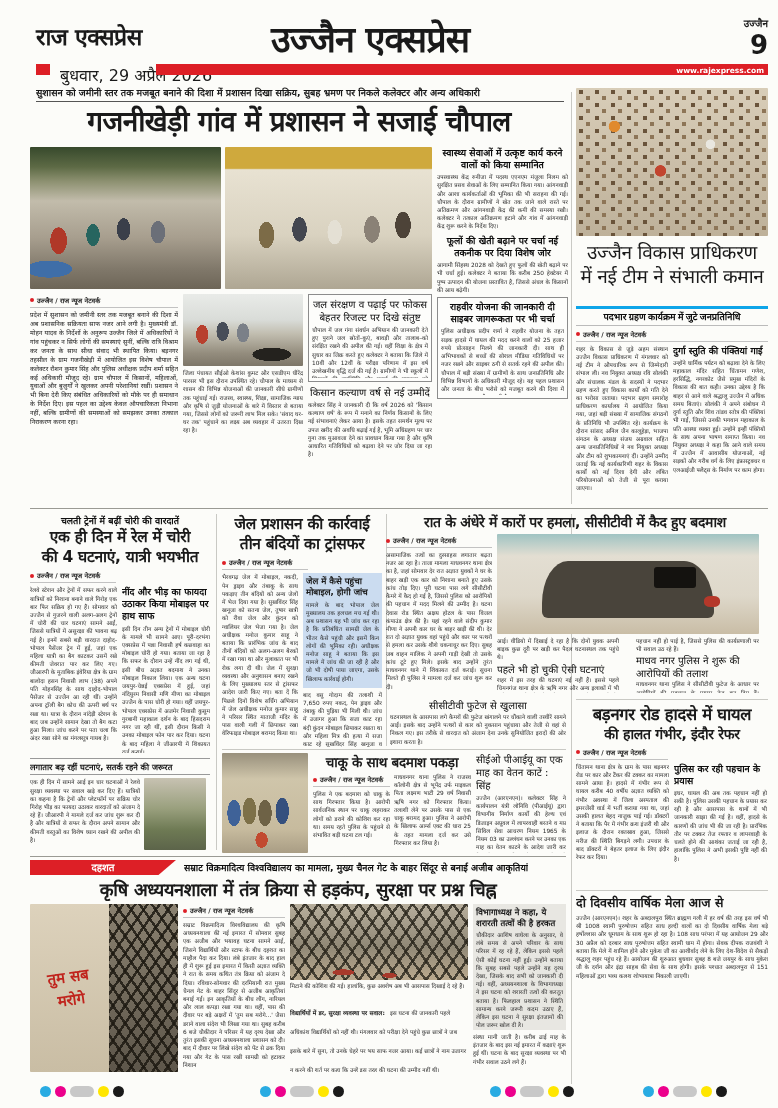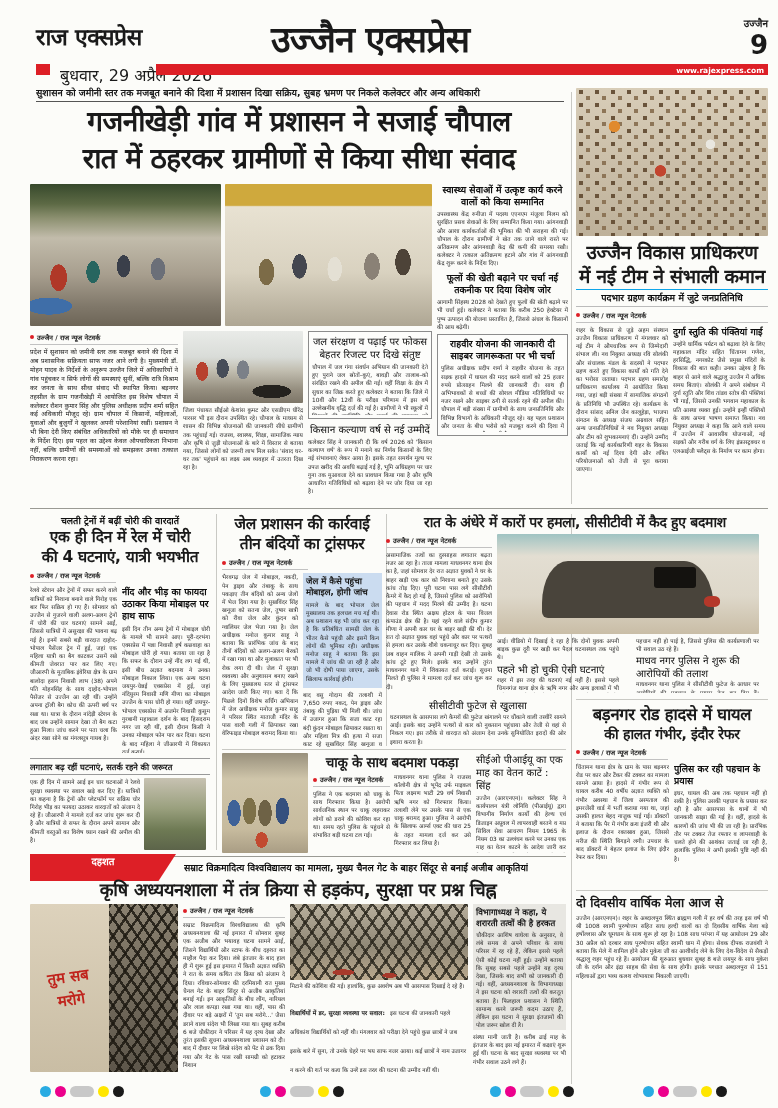--- a/index.html
+++ b/index.html
@@ -3,21 +3,21 @@
 <meta charset="utf-8">
 <style>
   :root{ --red:#dd1f26; --ink:#111; }
   html,body{margin:0;padding:0;background:#e9e9e9;}
   .page{position:relative;width:778px;height:1108px;margin:0 auto;background:#fcfcf9;
         font-family:"DejaVu Sans","Liberation Sans",sans-serif;color:#1a1a1a;overflow:hidden;}
   .abs{position:absolute;}
   .t{font-size:6.3px;line-height:1.42;text-align:justify;color:#222;overflow:hidden;}
   .t6{font-size:5.8px;line-height:1.42;text-align:justify;color:#262626;overflow:hidden;}
   .hdXL{font-size:28px;line-height:1.32;font-weight:800;text-align:center;letter-spacing:-.6px;white-space:nowrap;}
-  .hdL{font-size:19px;line-height:1.28;font-weight:700;text-align:center;letter-spacing:-.3px;}
+  .hdL{font-size:19px;line-height:1.28;font-weight:400;text-align:center;letter-spacing:-.3px;}
   .hdM{font-size:15.5px;line-height:1.3;font-weight:800;text-align:center;letter-spacing:-.3px;white-space:nowrap;}
   .hdBand{font-size:13.5px;font-weight:800;letter-spacing:-.3px;white-space:nowrap;overflow:hidden;text-align:center;}
   .hdS{font-size:9.3px;font-weight:700;text-align:center;line-height:1.3;color:#0d0d0d;}
   .hdXS{font-size:10px;font-weight:400;text-align:center;line-height:1.3;color:#0d0d0d;}
   .kick{font-size:9.3px;font-weight:700;color:#101010;}
   .bl{display:flex;align-items:center;gap:3px;font-size:6.6px;font-weight:700;color:#222;
       border-bottom:1px solid #c2c2c2;padding:2px 0;margin-bottom:3px;}
   .bl i{width:4px;height:4px;border-radius:50%;background:var(--red);flex-shrink:0;}
   .cols{display:flex;gap:5px;}
   .box{border:1px solid #8c8c8c;padding:3px;background:#fdfdfb;}
@@ -74,21 +74,21 @@
     linear-gradient(180deg,#8a8170,#5d564a);}
   .phgate{background:
     radial-gradient(ellipse 18px 5px at 30% 90%,#a8392b 60%,transparent 61%),
     radial-gradient(ellipse 12px 4px at 56% 94%,#a8392b 60%,transparent 61%),
     repeating-linear-gradient(55deg,rgba(42,38,28,.8) 0 2.5px,rgba(0,0,0,0) 2.5px 11px),
     repeating-linear-gradient(-55deg,rgba(42,38,28,.8) 0 2.5px,rgba(0,0,0,0) 2.5px 11px),
     linear-gradient(180deg,#b7ae9c 0%,#908876 56%,#baa98e 100%);}
   .bluebox{background:#cbdcf0;padding:3px;}
   .graybox{background:#e8e7e2;padding:3px;}
   .redlabel{background:var(--red);color:#fff;font-weight:700;font-size:10px;text-align:center;
-            line-height:15px;width:146px;height:27px;clip-path:polygon(0 0,100% 0,88% 100%,0 100%);}
+            line-height:15px;width:146px;height:15px;clip-path:polygon(0 0,100% 0,88% 100%,0 100%);}
   .cmyk{position:absolute;top:1086px;display:flex;align-items:center;gap:4px;}
   .cmyk i{width:11px;height:11px;border-radius:50%;display:block;}
   .cmyk .c{background:#29abe2;} .cmyk .m{background:#ec008c;}
   .cmyk .g{background:#c8c8c8;width:24px;border-radius:6px;}
   .cmyk .y{background:#ffe600;} .cmyk .k{background:#1a1a1a;}
   .mast-left{font-size:23px;font-weight:800;letter-spacing:-.5px;}
   .mast-center{font-size:36px;font-weight:800;letter-spacing:-1px;}
   .mast-date{font-size:7px;font-weight:700;}
   .edition{font-size:10px;font-weight:700;text-align:right;line-height:1.1;}
   .pageno{font-size:26px;font-weight:800;text-align:right;line-height:1;}
@@ -110,21 +110,20 @@
   <div class="abs edition" style="left:700px;top:18px;width:68px;">उज्जैन</div>
   <div class="abs pageno" style="left:700px;top:32px;width:68px;">9</div>
   <div class="redbar" style="left:36px;top:64px;width:14px;"></div>
   <div class="redbar" style="left:156px;top:64px;width:612px;"></div>
   <div class="website" style="left:156px;top:66px;width:608px;text-align:right;">www.rajexpress.com</div>
 
   <div class="abs strap" style="left:36px;top:86px;width:528px;">सुशासन को जमीनी स्तर तक मजबूत बनाने की दिशा में प्रशासन दिखा सक्रिय, सुबह भ्रमण पर निकले कलेक्टर और अन्य अधिकारी</div>
 
   <div class="abs" style="left:30px;top:104px;width:538px;height:404px;">
     <div class="hdXL">गजनीखेड़ी गांव में प्रशासन ने सजाई चौपाल</div>
-    <div class="hdXL">रात में ठहरकर ग्रामीणों से किया सीधा संवाद</div>
     <div style="display:flex;gap:5px;margin-top:6px;height:316px;">
       <div style="width:402px;flex-shrink:0;">
         <div style="display:flex;gap:4px;height:142px;">
           <div class="ph ph1" style="flex:48;"></div>
           <div class="ph ph2" style="flex:52;"></div>
         </div>
         <div style="display:flex;gap:5px;margin-top:5px;height:168px;">
           <div style="width:148px;flex-shrink:0;overflow:hidden;">
             <div class="bl">
                 <i></i>
@@ -157,21 +156,21 @@
           <div class="t6" style="height:68px;margin-top:2px;">पुलिस अधीक्षक प्रदीप शर्मा ने राहवीर योजना के तहत सड़क हादसे में घायल की मदद करने वालों को 25 हजार रुपये प्रोत्साहन मिलने की जानकारी दी। साथ ही अभिभावकों से बच्चों की सोशल मीडिया गतिविधियों पर नजर रखने और साइबर ठगी से सतर्क रहने की अपील की। चौपाल में बड़ी संख्या में ग्रामीणों के साथ जनप्रतिनिधि और विभिन्न विभागों के अधिकारी मौजूद रहे। यह पहल प्रशासन और जनता के बीच भरोसे को मजबूत करने की दिशा में एक अहम कदम मानी जा रही है।</div>
         </div>
       </div>
     </div>
   </div>
 
   <div class="abs" style="left:576px;top:88px;width:192px;height:416px;">
     <div class="ph phcrowd" style="height:148px;"></div>
     <div class="hdL" style="margin-top:4px;">उज्जैन विकास प्राधिकरण</div>
     <div class="hdL">में नई टीम ने संभाली कमान</div>
-    <div class="hdS" style="margin-top:0;border-top:1px solid #0ea5e9;border-bottom:1px solid #bbb;padding:2px 0;">पदभार ग्रहण कार्यक्रम में जुटे जनप्रतिनिधि</div>
+    <div class="hdS" style="margin-top:17px;border-top:3px solid #0ea5e9;border-bottom:1px solid #bbb;padding:2px 0;font-family:Liberation Serif, serif;">पदभार ग्रहण कार्यक्रम में जुटे जनप्रतिनिधि</div>
     <div class="bl" style="margin-top:2px;">
         <i></i>
         <span>उज्जैन / राज न्यूज नेटवर्क</span>
       </div>
     <div class="cols" style="height:168px;">
       <div class="t6" style="width:92px;">शहर के विकास से जुड़े अहम संस्थान उज्जैन विकास प्राधिकरण में मंगलवार को नई टीम ने औपचारिक रूप से जिम्मेदारी संभाल ली। नव नियुक्त अध्यक्ष रवि सोलंकी और संचालक मंडल के सदस्यों ने पदभार ग्रहण करते हुए विकास कार्यों को गति देने का भरोसा जताया। पदभार ग्रहण समारोह प्राधिकरण कार्यालय में आयोजित किया गया, जहां बड़ी संख्या में सामाजिक संगठनों के प्रतिनिधि भी उपस्थित रहे। कार्यक्रम के दौरान सांसद अनिल जैन कालूहेड़ा, भाजपा संगठन के अध्यक्ष संजय अग्रवाल सहित अन्य जनप्रतिनिधियों ने नव नियुक्त अध्यक्ष और टीम को शुभकामनाएं दीं। उन्होंने उम्मीद जताई कि नई कार्यकारिणी शहर के विकास कार्यों को नई दिशा देगी और लंबित परियोजनाओं को तेजी से पूरा कराया जाएगा।</div>
       <div style="width:92px;overflow:hidden;">
         <div class="hdS" style="text-align:left;">दुर्गा स्तुति की पंक्तियां गाई</div>
         <div class="t6" style="height:148px;margin-top:2px;">उन्होंने धार्मिक पर्यटन को बढ़ावा देने के लिए महाकाल मंदिर सहित चिंतामन गणेश, हरसिद्धि, नगरकोट जैसे प्रमुख मंदिरों के विकास की बात कही। उनका उद्देश्य है कि बाहर से आने वाले श्रद्धालु उज्जैन में अधिक समय बिताएं। सोलंकी ने अपने संबोधन में दुर्गा स्तुति और शिव तांडव स्तोत्र की पंक्तियां भी गाईं, जिससे उनकी भगवान महाकाल के प्रति आस्था व्यक्त हुई। उन्होंने इन्हीं पंक्तियों के साथ अपना भाषण समाप्त किया। नव नियुक्त अध्यक्ष ने कहा कि आने वाले समय में उज्जैन में आवासीय योजनाओं, नई सड़कों और गरीब वर्ग के लिए इंफ्रास्ट्रक्चर व एलआईजी फ्लैट्स के निर्माण पर काम होगा।</div>
       </div>

